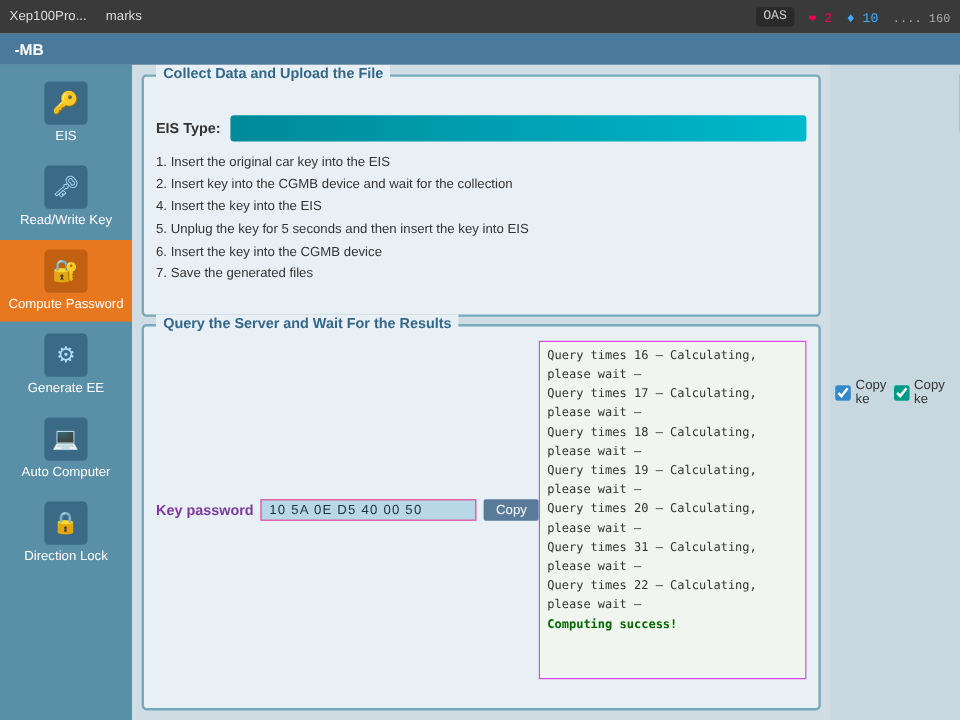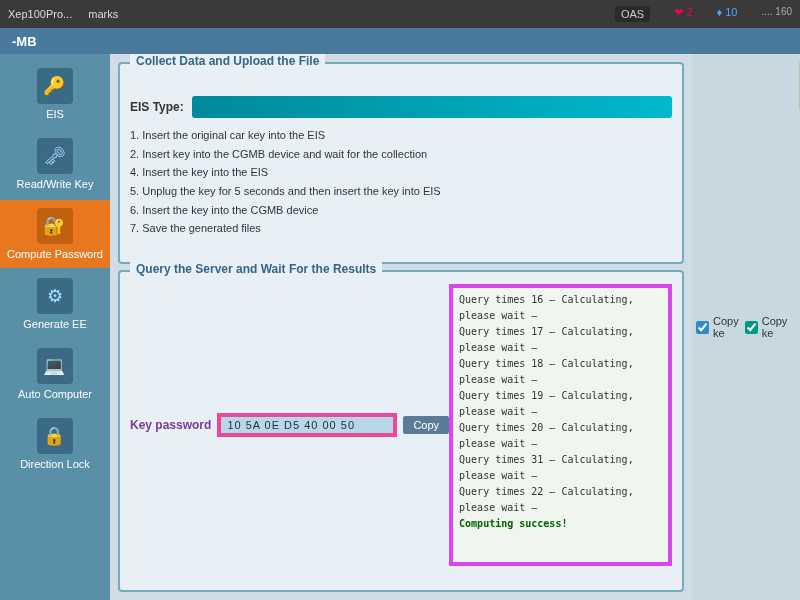--- a/index.html
+++ b/index.html
@@ -17,21 +17,21 @@
       background: #3a3a3a;
       height: 28px;
       display: flex;
       align-items: center;
       justify-content: space-between;
       padding: 0 8px;
       color: #ddd;
       font-size: 11px;
     }
     .top-bar-left { display: flex; gap: 16px; }
-    .top-bar-right { display: flex; align-items: flex-start; gap: 24px; }
+    .top-bar-right { display: flex; align-items: flex-end; gap: 12px; font-family: Liberation Mono, monospace; }
     .oas-badge {
       background: #2a2a2a;
       color: #ccc;
       padding: 2px 6px;
       border-radius: 3px;
       font-size: 11px;
     }
     .heart-badge { color: #e05; font-size: 11px; }
     .diamond-badge { color: #4af; font-size: 11px; }
     .signal-badge { color: #aaa; font-size: 10px; }
@@ -162,41 +162,41 @@
       margin-bottom: 6px;
     }
     .query-label {
       font-weight: bold;
       color: #7a3a9a;
       font-size: 12px;
       white-space: nowrap;
     }
     .key-password-box {
       background: #b8d8e8;
-      border: 4px solid #ec4899;
+      border: 1px solid #ec4899;
       padding: 2px 6px;
       font-size: 11px;
       color: #223344;
       min-width: 180px;
       letter-spacing: 1px;
     }
     .copy-btn {
       background: #5a7a9a;
       color: white;
       border: none;
       padding: 3px 10px;
       cursor: pointer;
       font-size: 11px;
       border-radius: 2px;
     }
 
     
     .log-area {
       background: #f0f5f0;
-      border: 4px solid #d946ef;
+      border: 1px solid #d946ef;
       padding: 4px 6px;
       font-size: 10px;
       font-family: monospace;
       color: #333;
       line-height: 1.6;
       overflow-y: auto;
       flex: 1;
     }
     .log-success {
       color: #006600;

